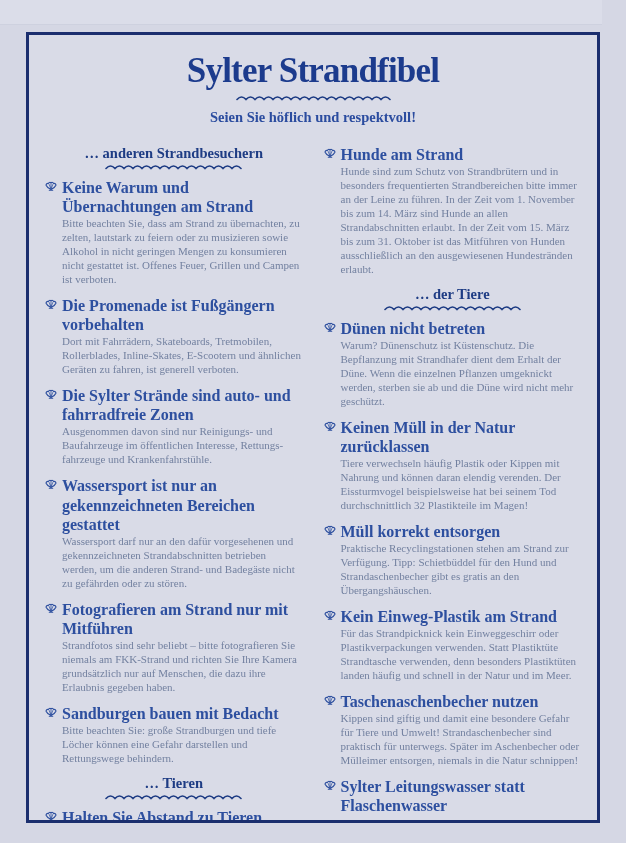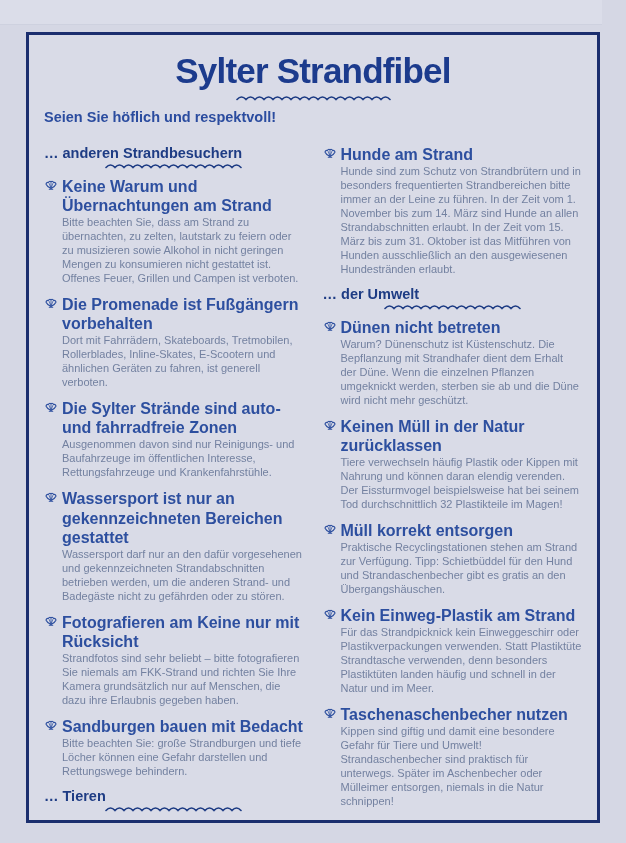--- a/index.html
+++ b/index.html
@@ -2,49 +2,49 @@
 <html><head>
 <meta charset="utf-8">
 <style>
   html,body { margin:0; padding:0; }
   body {
     width:626px; height:843px;
     background:#d5d7e4;
     font-family:"Liberation Sans", sans-serif;
     -webkit-font-smoothing:antialiased;
   }
-  .canvas { position:relative; width:602px; height:843px; overflow:hidden; }
+  .canvas { position:relative; width:602px; height:843px; overflow:hidden;font-family:Liberation Serif, serif; }
   .topband {
     position:absolute; top:0; left:0; width:626px; height:24px;
     background:#dbdde9; border-bottom:1px solid #ced1df;
   }
   .frame {
     position:absolute; left:26px; top:32px; width:574px; height:791px;
     box-sizing:border-box;
     background:#d9dbe7;
     border:3px solid #1b2e6e;
     padding:13px 15px 0 15px;
     overflow:hidden;
   }
   .title {
     margin:3px 0 0 0;
     text-align:center;
     font-size:35px; font-weight:bold; letter-spacing:-0.8px;
     color:#1c3b8d;
   }
   .wave { display:block; margin:3px auto 6px auto; }
   .subtitle {
-    text-align:left; font-weight:bold;
+    text-align:center; font-weight:bold;
     font-size:14.5px; line-height:1.35;
     color:#2b4c9f;
   }
   .cols { display:flex; gap:19px; margin-top:17px; }
   .col { flex:1 1 0; min-width:0; }
   .sec-heading {
-    text-align:left; font-weight:bold;
+    text-align:center; font-weight:bold;
     font-size:14.5px; color:#1e3c84;
     margin:9px 0 0 0;
   }
   .sec-heading.first { margin-top:0; }
   .sec-wave { margin:1px auto 7px auto; display:block; }
   .item { display:flex; margin-bottom:9px; }
   .shell { flex:0 0 18px; width:18px; color:#2d4f9f; padding-top:1px; }
   .shell svg { display:block; }
   .item-txt { flex:1 1 auto; min-width:0; }
   .item-heading {
@@ -127,21 +127,21 @@
           </div>
           <div class="item">
             <span class="shell">
               <svg width="14" height="13" viewBox="0 0 20 18">
                 <path d="M10 14.5 C7 13.6 4.4 11.5 3 8.5 A2.4 2.4 0 0 1 6.2 6 A2.5 2.5 0 0 1 10 5.2 A2.5 2.5 0 0 1 13.8 6 A2.4 2.4 0 0 1 17 8.5 C15.6 11.5 13 13.6 10 14.5 Z" fill="none" stroke="currentColor" stroke-width="1.7" stroke-linejoin="round" stroke-linecap="round"></path>
                 <path d="M10 14 L7.4 7.6 M10 14 L10 6.4 M10 14 L12.6 7.6" fill="none" stroke="currentColor" stroke-width="1.1" stroke-linejoin="round" stroke-linecap="round"></path>
                 <path d="M7.6 15.8 L12.4 15.8" fill="none" stroke="currentColor" stroke-width="1.7" stroke-linejoin="round" stroke-linecap="round"></path>
               </svg>
             </span>
             <div class="item-txt">
-              <div class="item-heading">Fotografieren am Keine nur mit Rücksicht</div>
+              <div class="item-heading">Fotografieren am Strand nur mit Mitführen</div>
               <div class="item-body">Strandfotos sind sehr beliebt – bitte fotografieren Sie niemals am FKK-Strand und richten Sie Ihre Kamera grundsätzlich nur auf Menschen, die dazu ihre Erlaubnis gegeben haben.</div>
             </div>
           </div>
           <div class="item">
             <span class="shell">
               <svg width="14" height="13" viewBox="0 0 20 18">
                 <path d="M10 14.5 C7 13.6 4.4 11.5 3 8.5 A2.4 2.4 0 0 1 6.2 6 A2.5 2.5 0 0 1 10 5.2 A2.5 2.5 0 0 1 13.8 6 A2.4 2.4 0 0 1 17 8.5 C15.6 11.5 13 13.6 10 14.5 Z" fill="none" stroke="currentColor" stroke-width="1.7" stroke-linejoin="round" stroke-linecap="round"></path>
                 <path d="M10 14 L7.4 7.6 M10 14 L10 6.4 M10 14 L12.6 7.6" fill="none" stroke="currentColor" stroke-width="1.1" stroke-linejoin="round" stroke-linecap="round"></path>
                 <path d="M7.6 15.8 L12.4 15.8" fill="none" stroke="currentColor" stroke-width="1.7" stroke-linejoin="round" stroke-linecap="round"></path>
               </svg>
@@ -176,21 +176,21 @@
                 <path d="M10 14.5 C7 13.6 4.4 11.5 3 8.5 A2.4 2.4 0 0 1 6.2 6 A2.5 2.5 0 0 1 10 5.2 A2.5 2.5 0 0 1 13.8 6 A2.4 2.4 0 0 1 17 8.5 C15.6 11.5 13 13.6 10 14.5 Z" fill="none" stroke="currentColor" stroke-width="1.7" stroke-linejoin="round" stroke-linecap="round"></path>
                 <path d="M10 14 L7.4 7.6 M10 14 L10 6.4 M10 14 L12.6 7.6" fill="none" stroke="currentColor" stroke-width="1.1" stroke-linejoin="round" stroke-linecap="round"></path>
                 <path d="M7.6 15.8 L12.4 15.8" fill="none" stroke="currentColor" stroke-width="1.7" stroke-linejoin="round" stroke-linecap="round"></path>
               </svg>
             </span>
             <div class="item-txt">
               <div class="item-heading">Hunde am Strand</div>
               <div class="item-body">Hunde sind zum Schutz von Strandbrütern und in besonders frequentierten Strandbereichen bitte immer an der Leine zu führen. In der Zeit vom 1. November bis zum 14. März sind Hunde an allen Strandabschnitten erlaubt. In der Zeit vom 15. März bis zum 31. Oktober ist das Mitführen von Hunden ausschließlich an den ausgewiesenen Hundestränden erlaubt.</div>
             </div>
           </div>
-          <div class="sec-heading">… der Umwelt</div>
+          <div class="sec-heading">… der Tiere</div>
           <svg width="137" height="8" viewBox="0 0 137 8" class="sec-wave">
             <path d="M1 5.5 q4.5 -5 9 0 q4.5 -5 9 0 q4.5 -5 9 0 q4.5 -5 9 0 q4.5 -5 9 0 q4.5 -5 9 0 q4.5 -5 9 0 q4.5 -5 9 0 q4.5 -5 9 0 q4.5 -5 9 0 q4.5 -5 9 0 q4.5 -5 9 0 q4.5 -5 9 0 q4.5 -5 9 0 q4.5 -5 9 0" fill="none" stroke="#1e3c84" stroke-width="1.6" stroke-linecap="round"></path>
           </svg>
           <div class="item">
             <span class="shell">
               <svg width="14" height="13" viewBox="0 0 20 18">
                 <path d="M10 14.5 C7 13.6 4.4 11.5 3 8.5 A2.4 2.4 0 0 1 6.2 6 A2.5 2.5 0 0 1 10 5.2 A2.5 2.5 0 0 1 13.8 6 A2.4 2.4 0 0 1 17 8.5 C15.6 11.5 13 13.6 10 14.5 Z" fill="none" stroke="currentColor" stroke-width="1.7" stroke-linejoin="round" stroke-linecap="round"></path>
                 <path d="M10 14 L7.4 7.6 M10 14 L10 6.4 M10 14 L12.6 7.6" fill="none" stroke="currentColor" stroke-width="1.1" stroke-linejoin="round" stroke-linecap="round"></path>
                 <path d="M7.6 15.8 L12.4 15.8" fill="none" stroke="currentColor" stroke-width="1.7" stroke-linejoin="round" stroke-linecap="round"></path>
               </svg>

